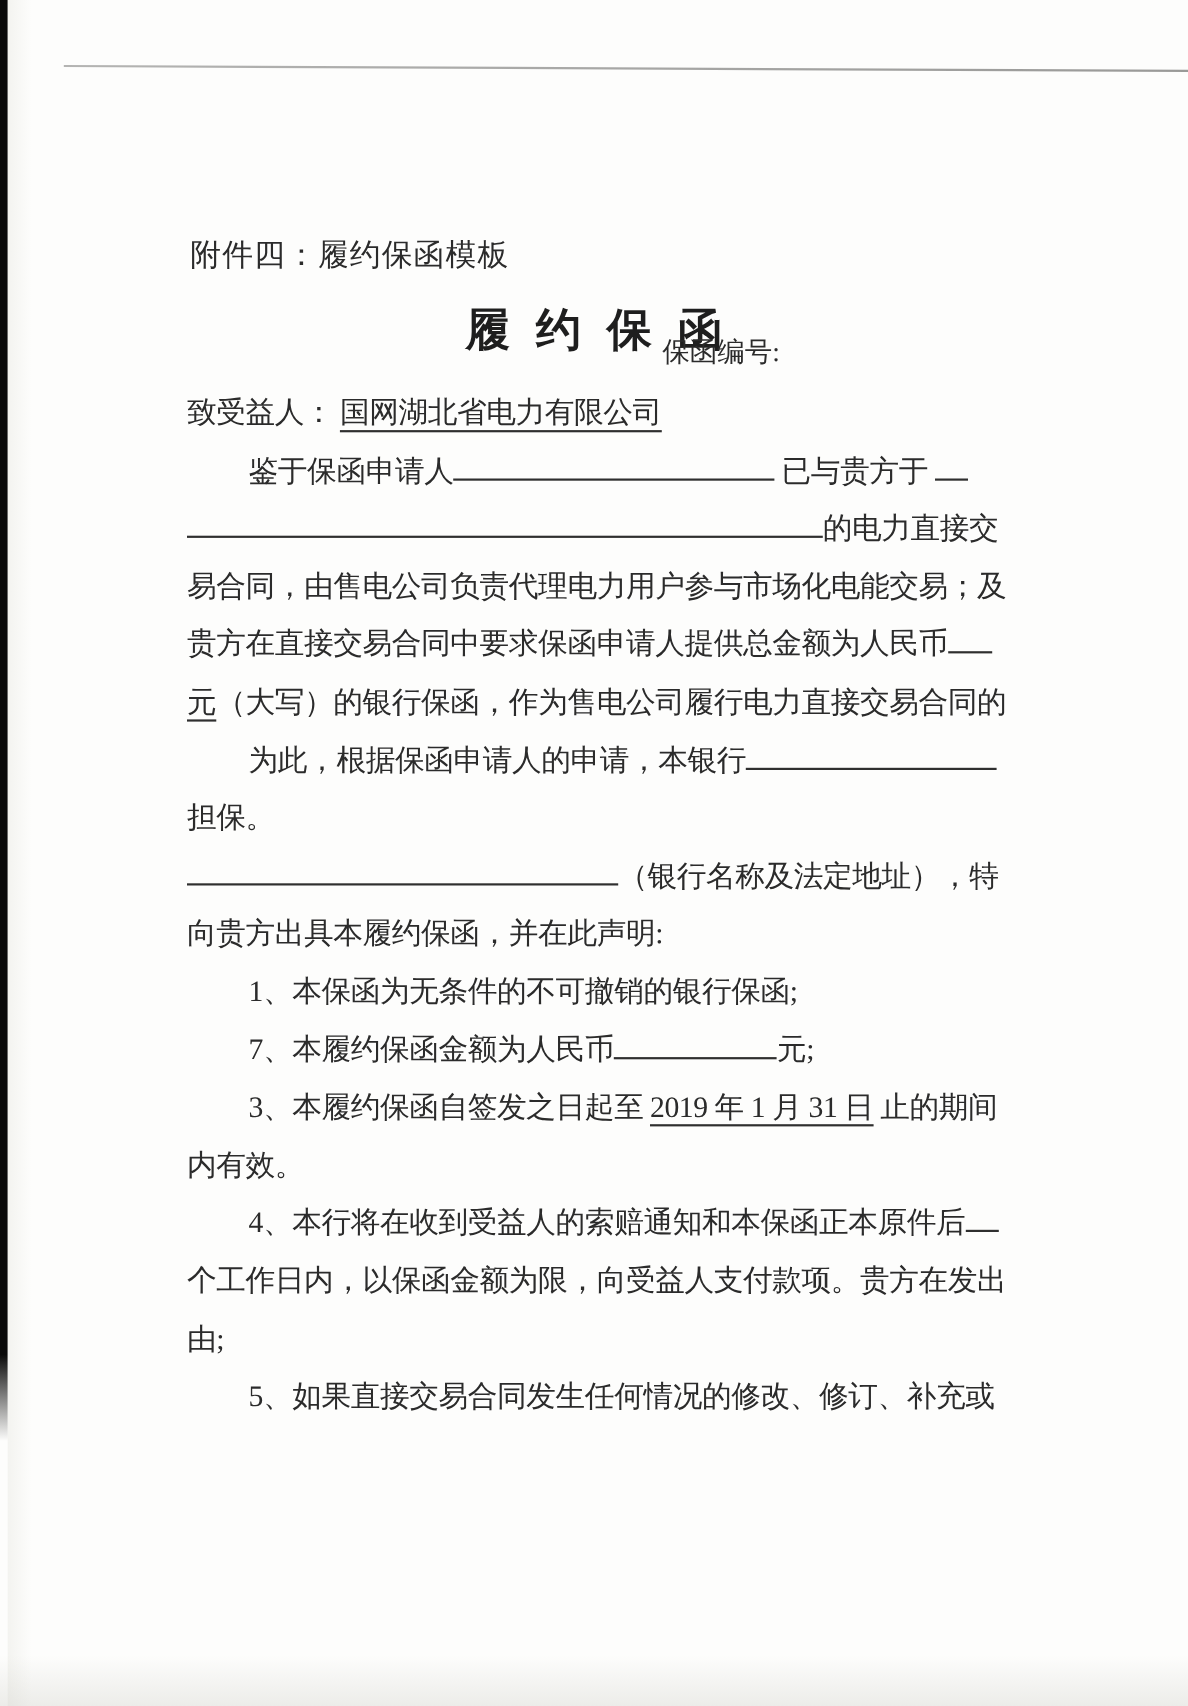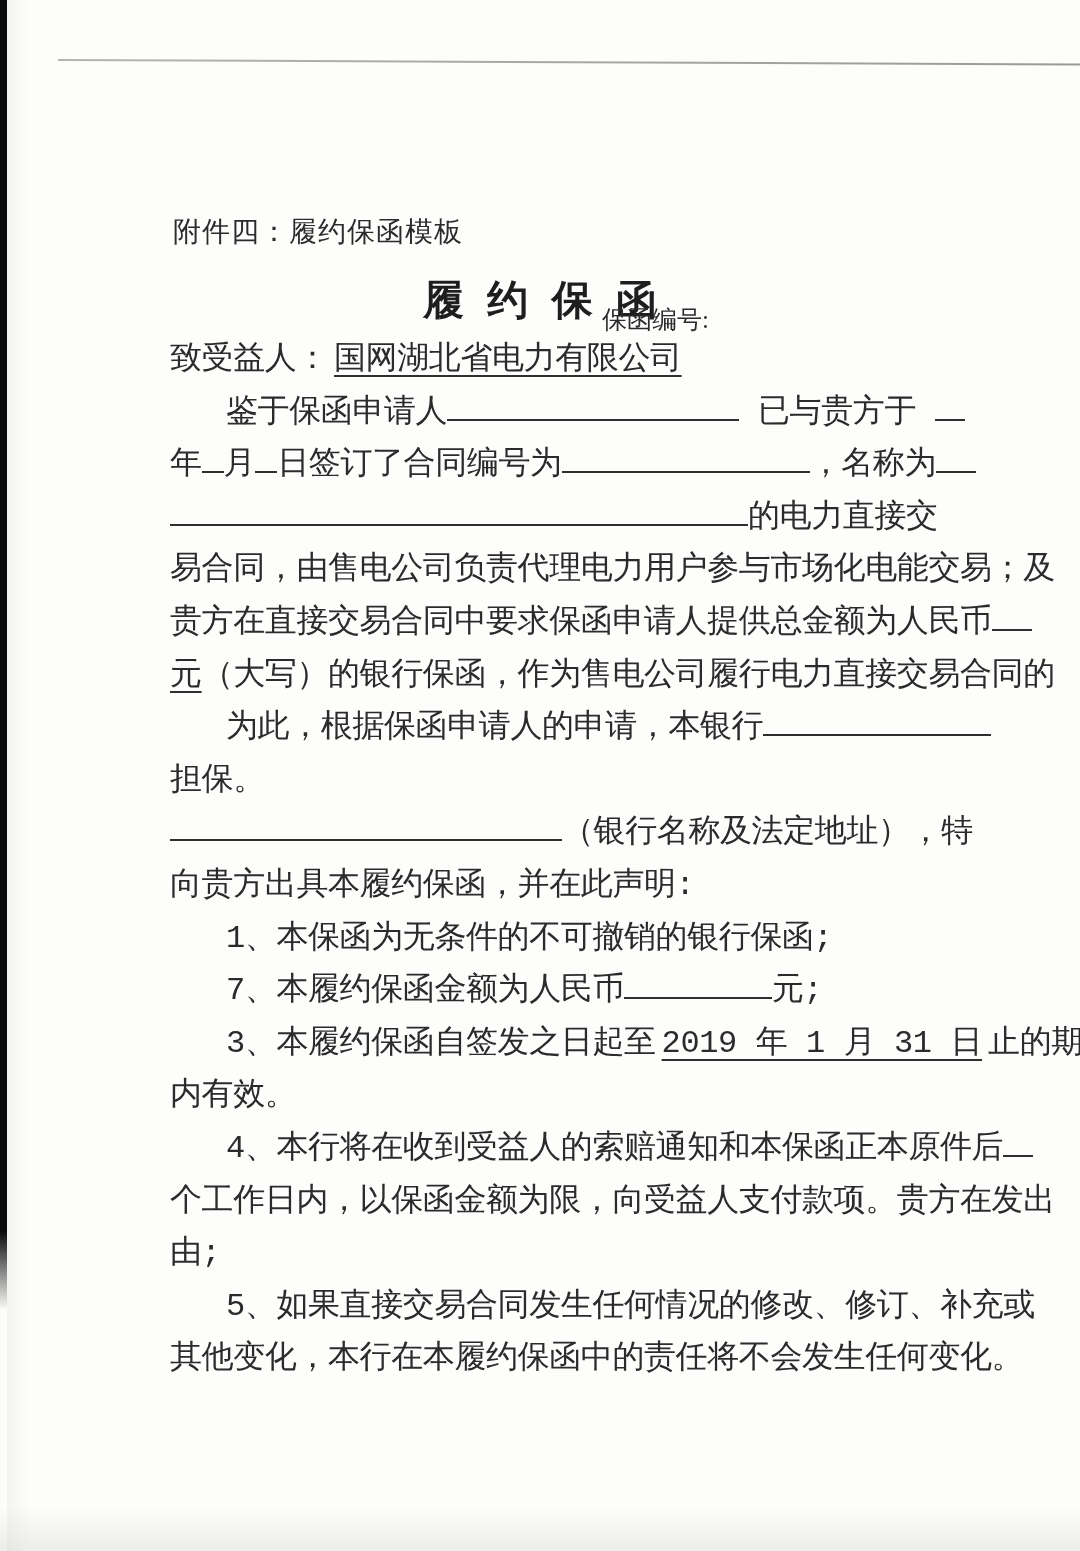--- a/index.html
+++ b/index.html
@@ -34,24 +34,23 @@
   .doc-title{
     position:absolute;left:170px;top:237px;width:746px;text-align:center;
     font-family:"Liberation Sans", sans-serif;
     font-weight:bold;font-size:41px;letter-spacing:6px;color:#1e1e1e;margin-top:36px;
   }
   .bond-no-line{
     position:absolute;left:170px;top:303px;width:746px;font-size:25px;
     padding-left:0;text-indent:432px;
   }
   .doc-body{
-    position:absolute;left:170px;top:334px;width:760px;
-    font-size:32px;line-height:52.6px;letter-spacing:-0.4px;
+    position:absolute;left:170px;top:349px;width:760px;
+    font-size:27px;line-height:52.6px;letter-spacing:-0.4px;
     white-space:nowrap;
-    font-family:Liberation Mono, monospace;
   }
   .line{height:52.6px;}
   .indent{text-indent:56px;}
   
   .blank{
     display:inline-block;border-bottom:2px solid #2f2f2f;height:1em;
     vertical-align:baseline;
   }
   .b-applicant{width:292px;}
   .b-short{width:30px;}
@@ -87,21 +86,20 @@
 <div class="doc-title">履 约 保 函</div>
 
 <div class="bond-no-line">保函编号:</div>
 
 <div class="doc-body">
 
   <div class="line"><span>致受益人：</span><span class="ul pad-ul">国网湖北省电力有限公司</span></div>
 
   <div class="line indent"><span>鉴于保函申请人</span><span class="blank b-applicant"></span><span> 已与贵方于 </span><span class="blank b-short"></span></div>
 
-  <div class="line"><span>年</span><span class="blank b-year"></span><span>月</span><span class="blank b-month"></span><span>日签订了合同编号为</span><span class="blank b-contract-no"></span><span>，名称为</span><span class="blank b-contract-name"></span></div>
 
   <div class="line"><span class="blank b-name-cont"></span><span>的电力直接交</span></div>
 
   <div class="line"><span>易合同，由售电公司负责代理电力用户参与市场化电能交易；及</span></div>
 
   <div class="line"><span>贵方在直接交易合同中要求保函申请人提供总金额为人民币</span><span class="blank b-amount-words"></span></div>
 
   <div class="line"><span class="ul">元</span><span>（大写）的银行保函，作为售电公司履行电力直接交易合同的</span></div>
 
   <div class="line indent"><span>为此，根据保函申请人的申请，本银行</span><span class="blank b-bank"></span></div>
@@ -122,15 +120,14 @@
 
   <div class="line indent"><span>4、本行将在收到受益人的索赔通知和本保函正本原件后</span><span class="blank b-days"></span></div>
 
   <div class="line"><span>个工作日内，以保函金额为限，向受益人支付款项。贵方在发出</span></div>
 
 
   <div class="line"><span>由;</span></div>
 
   <div class="line indent"><span>5、如果直接交易合同发生任何情况的修改、修订、补充或</span></div>
 
-  <div class="line"><span>其他变化，本行在本履约保函中的责任将不会发生任何变化。</span></div>
 
 </div>
 
 </body></html>

